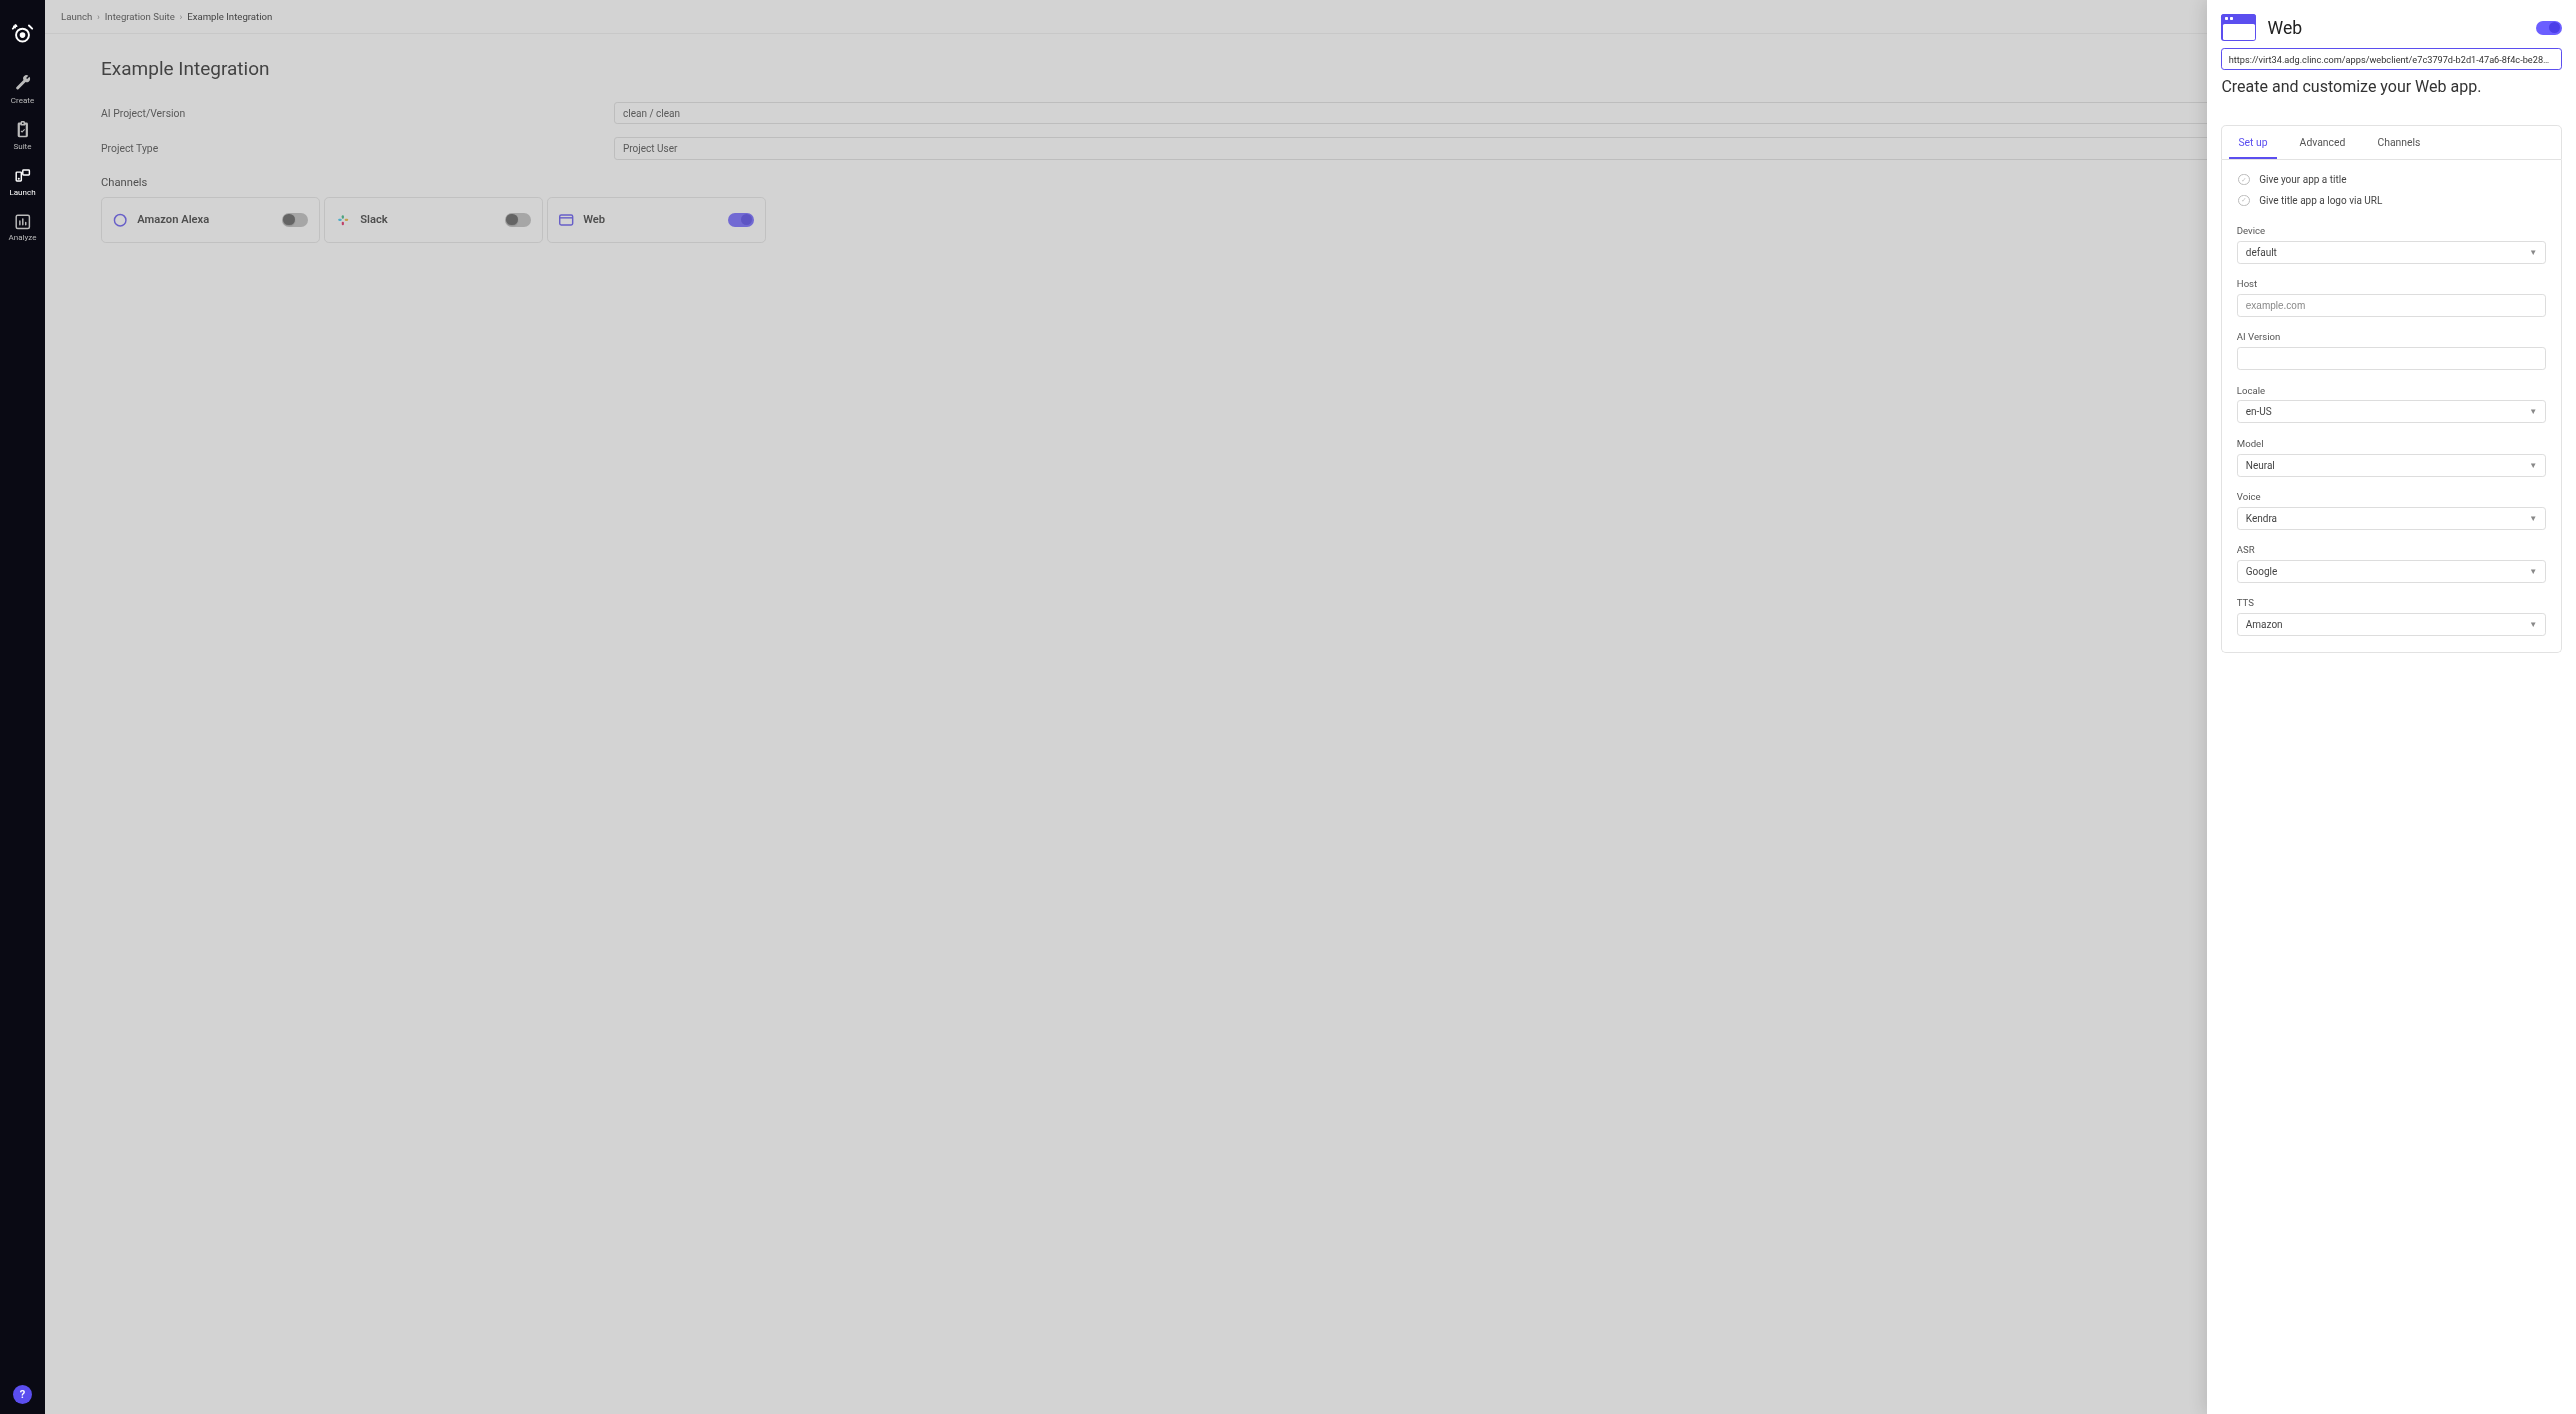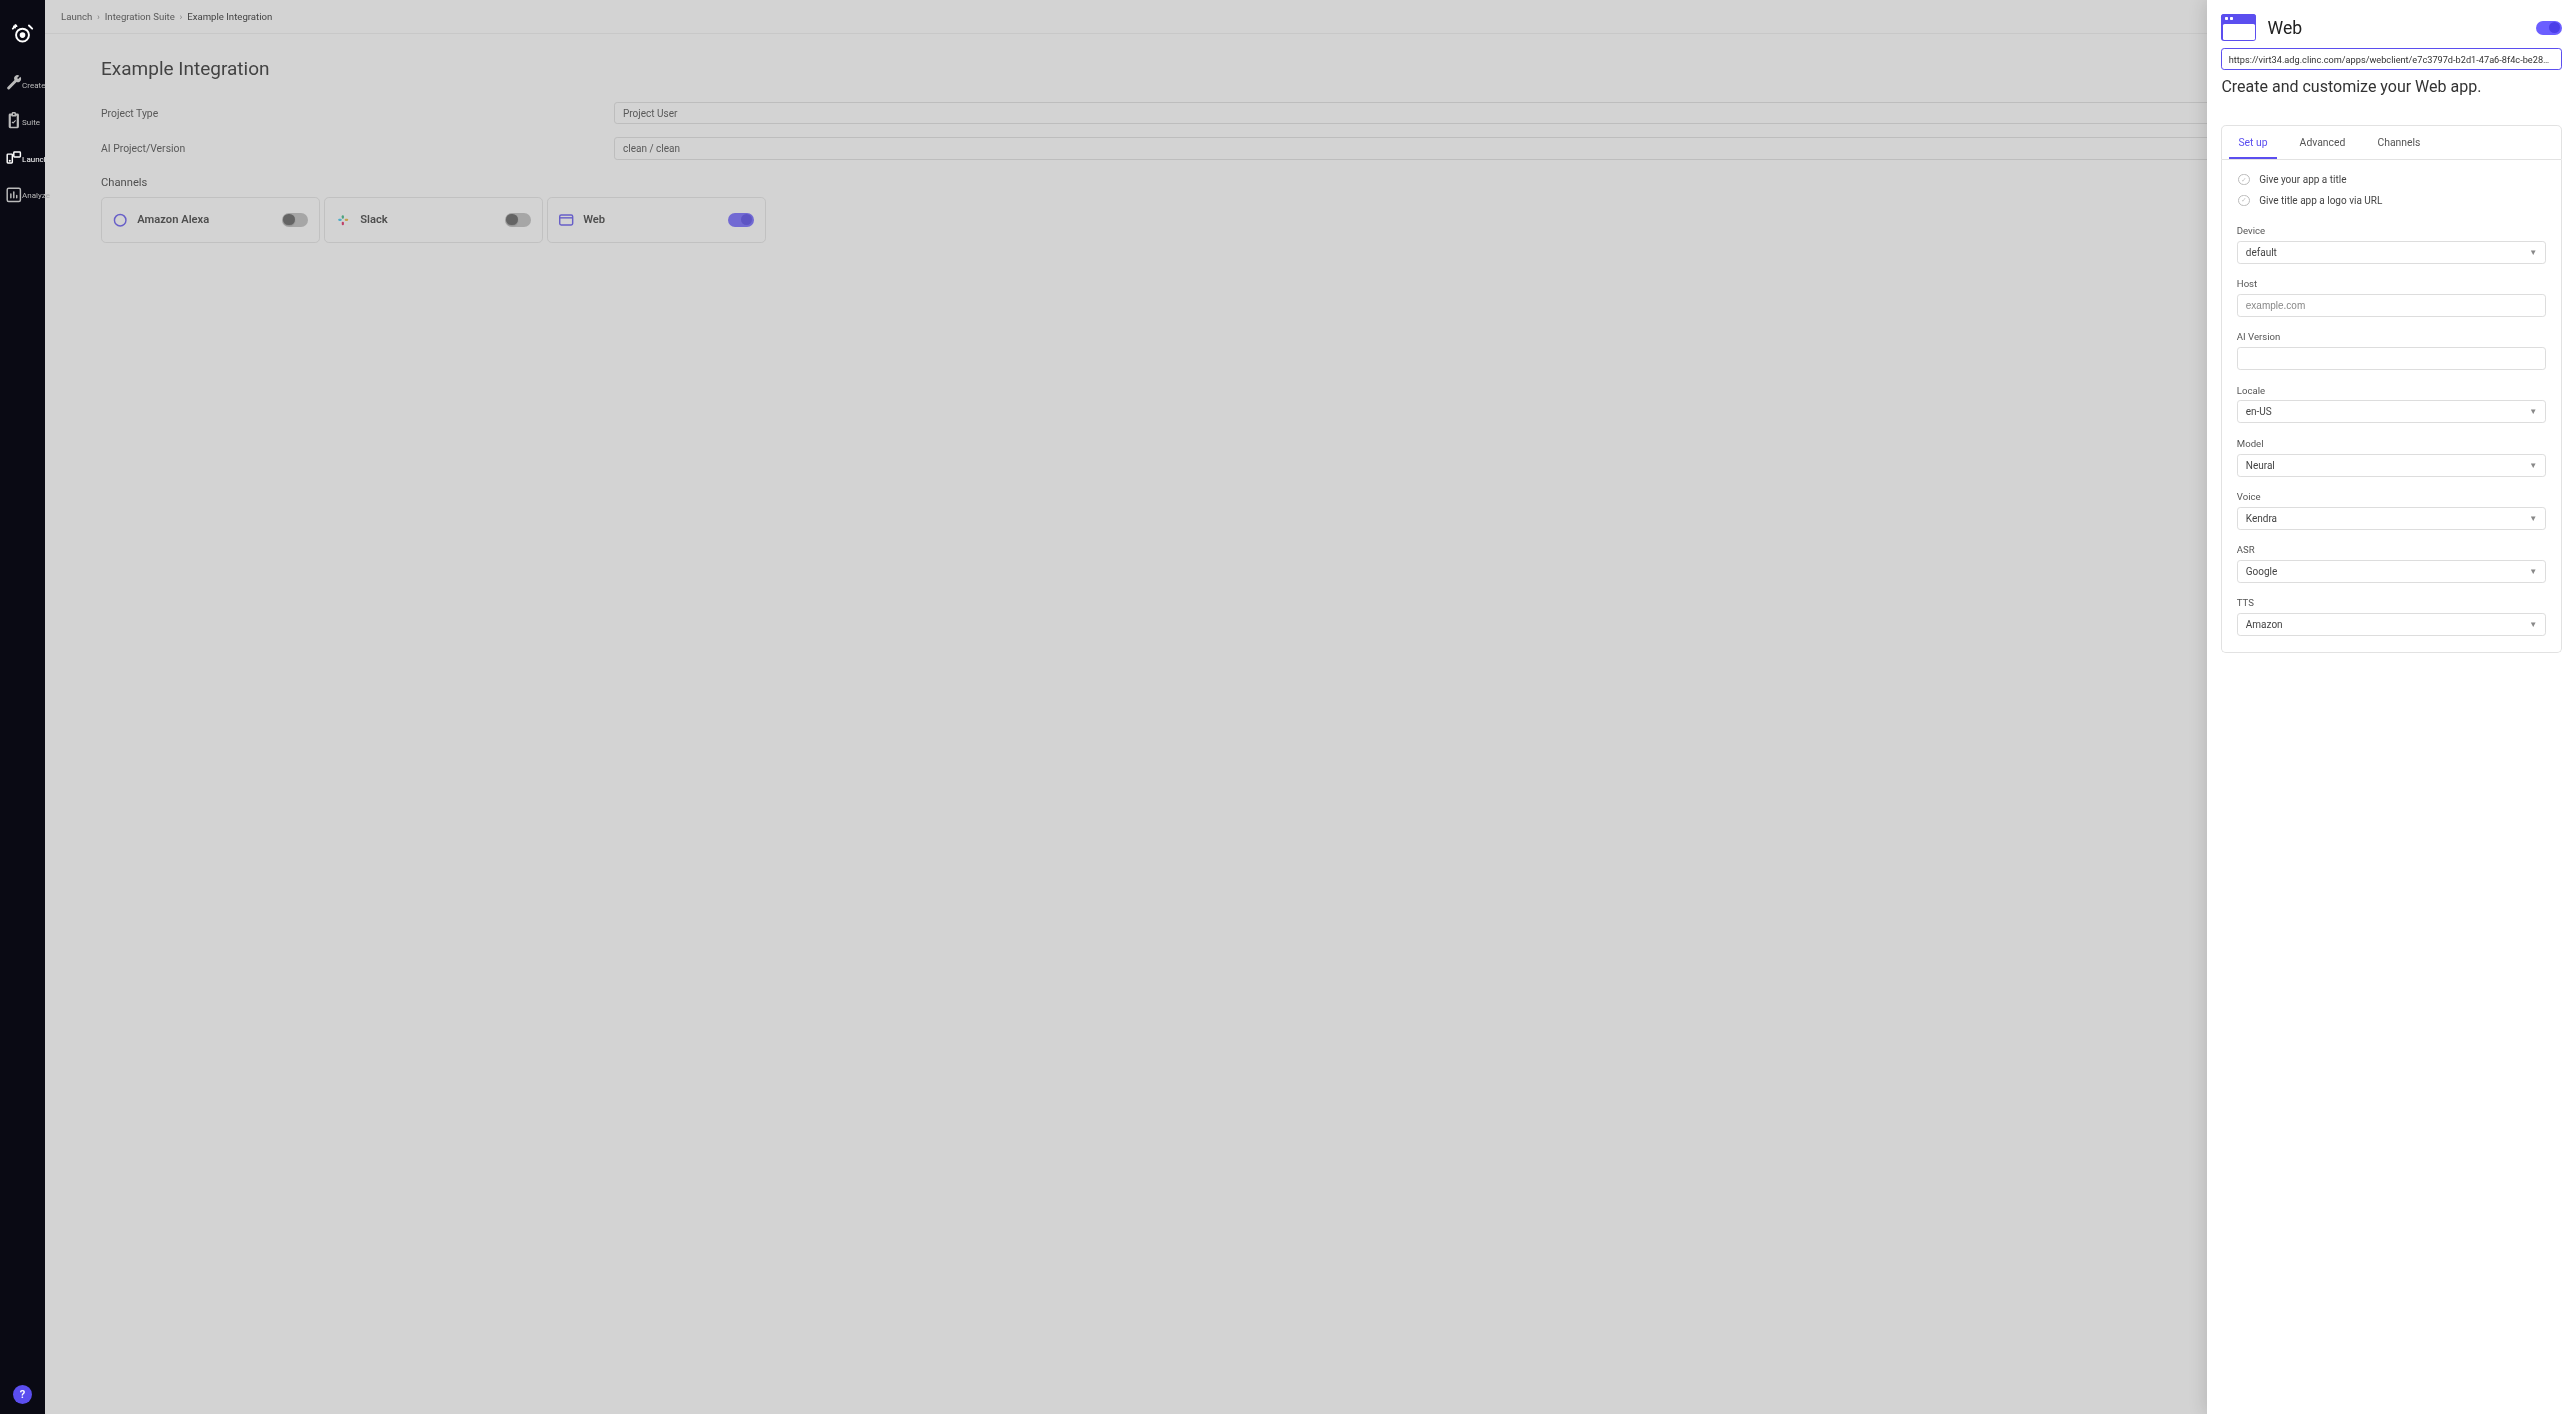--- a/index.html
+++ b/index.html
@@ -2,21 +2,21 @@
 <html style="font-size:13px"><head>
 <meta charset="utf-8">
 <style>
   * { box-sizing: border-box; margin: 0; padding: 0; }
   html, body { width: 100%; height: 100%; font-family: -apple-system, BlinkMacSystemFont, "Segoe UI", Roboto, sans-serif; background: #fff; color: #222; }
   body { display: flex; position: relative; overflow: hidden; }
 
   
   .sidebar { width: 45px; background: #0A0A14; display: flex; flex-direction: column; align-items: center; padding-top: 8px; position: relative; }
   .sidebar .logo { width: 29px; height: 29px; margin: 11.2px 0 19px; display:flex; align-items:center; justify-content:center; }
-  .nav-item { width: 36px; display:flex; flex-direction:row; align-items:center; padding: 8px 0; cursor:pointer; color:#bbb; }
+  .nav-item { width: 36px; display:flex; flex-direction:column; align-items:center; padding: 8px 0; cursor:pointer; color:#bbb; }
   .nav-item.active { color:#fff; }
   .nav-item .nav-icon { width:17.6px; height:17.6px; margin-bottom:3.2px; }
   .nav-item .nav-label { font-size: 8px; }
   .help-btn { position:absolute; bottom:9.6px; width:19px; height:19px; border-radius:50%; background:#5B4EEF; color:#fff; display:flex; align-items:center; justify-content:center; font-size:11.2px; font-weight:600; cursor:pointer; }
 
   
   .main { flex:1; display:flex; flex-direction:column; background:#fff; }
   .breadcrumbs { display:flex; align-items:center; padding: 11.2px 16px; font-size: 9.6px; color:#444; border-bottom:0.8px solid #eee; }
   .breadcrumbs .crumb { cursor:pointer; }
   .breadcrumbs .crumb.active { color:#222; }
@@ -133,32 +133,32 @@
     <span class="chev">›</span>
     <span class="crumb">Integration Suite</span>
     <span class="chev">›</span>
     <span class="crumb active">Example Integration</span>
   </div>
 
   <div class="content">
     <h1 class="page-title">Example Integration</h1>
 
     <div class="form-row">
+      <div class="label">AI Project/Version</div>
+      <div class="field">
+          <div class="select-box">
+            <span>clean / clean</span>
+          </div>
+        </div>
+    </div>
+    <div class="form-row">
       <div class="label">Project Type</div>
       <div class="field">
           <div class="select-box">
             <span>Project User</span>
-          </div>
-        </div>
-    </div>
-    <div class="form-row">
-      <div class="label">AI Project/Version</div>
-      <div class="field">
-          <div class="select-box">
-            <span>clean / clean</span>
           </div>
         </div>
     </div>
 
     <div class="section-title">Channels</div>
     <div class="channel-grid">
       <div class="channel-card">
         <div class="ch-left">
           <span class="ch-icon">
             <svg viewBox="0 0 20 20" width="14.4" height="14.4">

